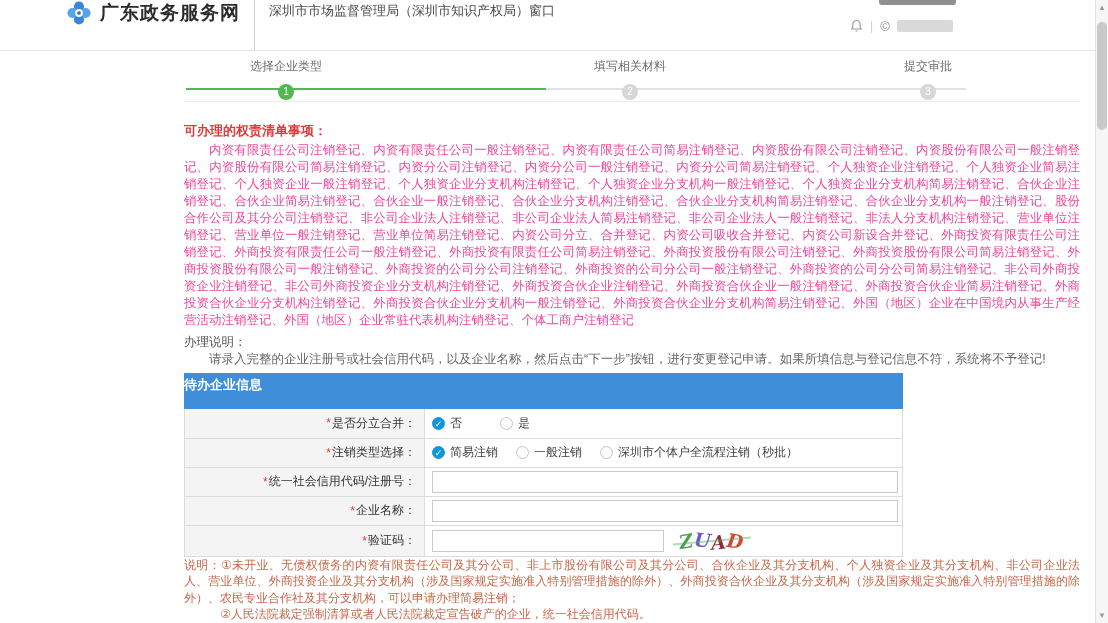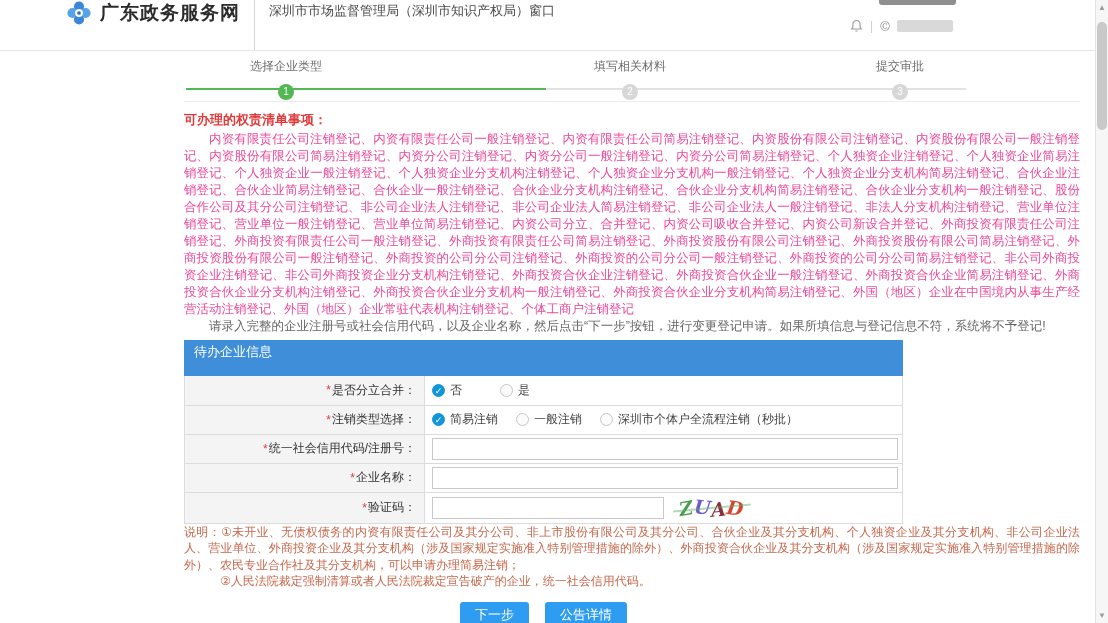--- a/index.html
+++ b/index.html
@@ -23,31 +23,31 @@
   .content{margin-left:184px;width:896px;position:relative}
   
   .steps{position:relative;height:51px;border-bottom:1px solid #ececec}
   .track{position:absolute;left:2px;width:780px;top:37px;height:2px;background:#e2e2e2}
   .track-active{position:absolute;left:2px;width:360px;top:37px;height:2px;background:#53b854}
   .step{position:absolute;top:7px;width:160px;text-align:center}
   .step .lbl{font-size:12px;color:#6d6d6d;display:block;margin-bottom:6px}
   .step .dot{width:16px;height:16px;border-radius:50%;background:#d7d7d7;color:#fff;
     font-size:10px;line-height:16px;display:inline-block;position:relative;z-index:2}
   .step.active .dot{background:#53b854}
-  .s1{left:22px}.s2{left:366px}.s3{left:636px}
-  
-  .notice-title{color:#e23a3a;font-weight:bold;font-size:13px;margin-top:9px}
+  .s1{left:22px}.s2{left:366px}.s3{left:664px}
+  
+  .notice-title{color:#e23a3a;font-weight:bold;font-size:13px;margin-top:20px}
   .notice-body{color:#ec4899;font-size:12.5px;line-height:17px;text-align:justify;
     text-indent:2em;margin-top:2px}
   .process-title{color:#555;font-size:12.5px;margin-top:5px}
   .process-body{color:#666;font-size:12.5px;line-height:16.5px;text-indent:2em}
   
   .panel{margin-top:5px;width:719px}
   .panel-header{height:36px;background:#3e8ed9;color:#fff;font-size:13px;
-    font-weight:normal;line-height:23px;padding-left:10px}
+    font-weight:bold;line-height:23px;}
   .ftable{border:1px solid #dcdcdc;border-top:none}
   .frow{display:flex;border-top:1px solid #dcdcdc;min-height:29px}
   .frow:first-child{border-top:none}
   .flabel{width:240px;background:#f4f4f4;border-right:1px solid #dcdcdc;display:flex;
     align-items:center;justify-content:flex-end;padding-right:8px;font-size:12px;color:#333}
   .req{color:#e23a3a;margin-right:1px}
   .fctrl{flex:1;display:flex;align-items:center;padding:3px 0 3px 7px;background:#fff}
   .ti{height:22px;border:1px solid #c9c9c9;width:466px;padding:0 4px;font-size:12px;outline:none}
   .ti.cap{width:232px}
   .radio{display:flex;align-items:center;margin-right:38px;font-size:12px;color:#444;cursor:pointer}
@@ -121,20 +121,21 @@
     </div>
     <div class="step s3">
       <span class="lbl">提交审批</span>
       <span class="dot">3</span>
     </div>
   </div>
 
   <div class="notice-title">可办理的权责清单事项：</div>
   <p class="notice-body">内资有限责任公司注销登记、内资有限责任公司一般注销登记、内资有限责任公司简易注销登记、内资股份有限公司注销登记、内资股份有限公司一般注销登记、内资股份有限公司简易注销登记、内资分公司注销登记、内资分公司一般注销登记、内资分公司简易注销登记、个人独资企业注销登记、个人独资企业简易注销登记、个人独资企业一般注销登记、个人独资企业分支机构注销登记、个人独资企业分支机构一般注销登记、个人独资企业分支机构简易注销登记、合伙企业注销登记、合伙企业简易注销登记、合伙企业一般注销登记、合伙企业分支机构注销登记、合伙企业分支机构简易注销登记、合伙企业分支机构一般注销登记、股份合作公司及其分公司注销登记、非公司企业法人注销登记、非公司企业法人简易注销登记、非公司企业法人一般注销登记、非法人分支机构注销登记、营业单位注销登记、营业单位一般注销登记、营业单位简易注销登记、内资公司分立、合并登记、内资公司吸收合并登记、内资公司新设合并登记、外商投资有限责任公司注销登记、外商投资有限责任公司一般注销登记、外商投资有限责任公司简易注销登记、外商投资股份有限公司注销登记、外商投资股份有限公司简易注销登记、外商投资股份有限公司一般注销登记、外商投资的公司分公司注销登记、外商投资的公司分公司一般注销登记、外商投资的公司分公司简易注销登记、非公司外商投资企业注销登记、非公司外商投资企业分支机构注销登记、外商投资合伙企业注销登记、外商投资合伙企业一般注销登记、外商投资合伙企业简易注销登记、外商投资合伙企业分支机构注销登记、外商投资合伙企业分支机构一般注销登记、外商投资合伙企业分支机构简易注销登记、外国（地区）企业在中国境内从事生产经营活动注销登记、外国（地区）企业常驻代表机构注销登记、个体工商户注销登记</p>
 
+  <div class="process-title">办理说明：</div>
   <p class="process-body">请录入完整的企业注册号或社会信用代码，以及企业名称，然后点击“下一步”按钮，进行变更登记申请。如果所填信息与登记信息不符，系统将不予登记!</p>
 
   <div class="panel">
     <div class="panel-header">待办企业信息</div>
     <div class="ftable">
 
       <div class="frow">
         <div class="flabel">
           <span class="req">*</span>
           <span>是否分立合并：</span>

